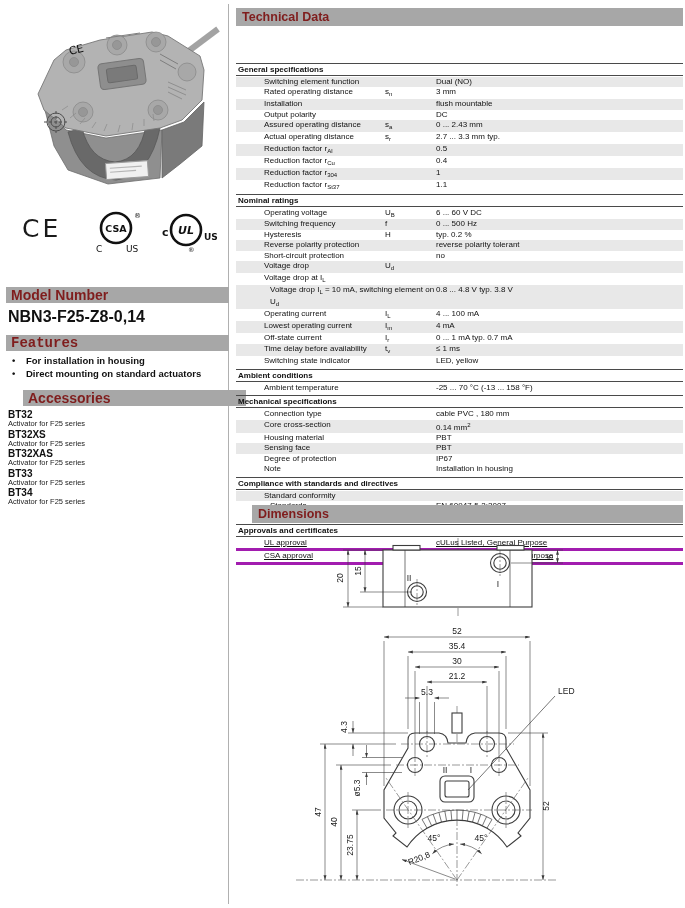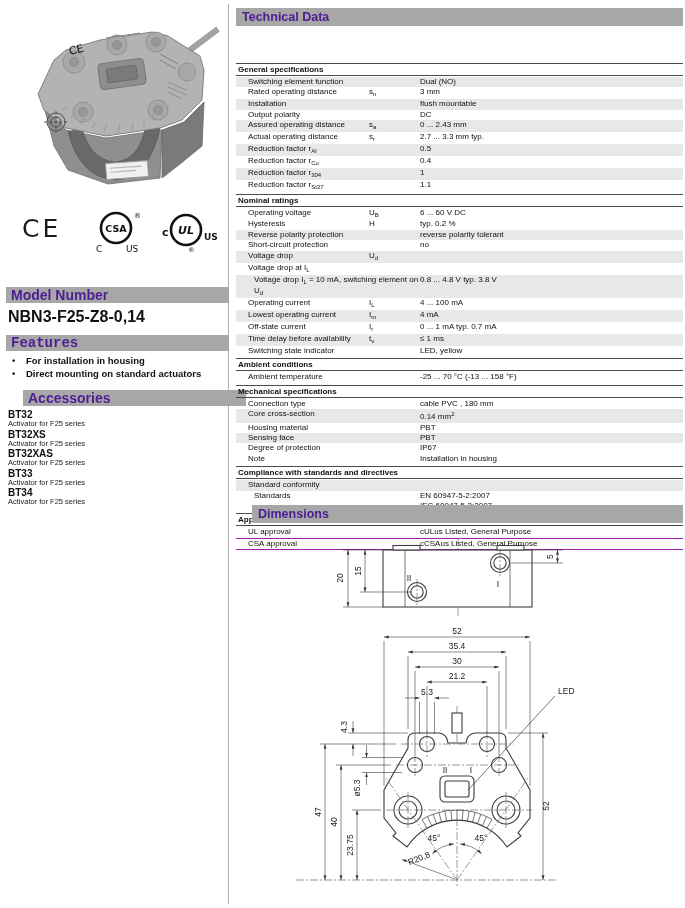--- a/index.html
+++ b/index.html
@@ -1,21 +1,21 @@
 <!DOCTYPE html>
 <html style="--bar: #a7a7a7; --stripe: #e8e8e8;"><head>
 <meta charset="utf-8">
 <style>
   html,body{margin:0;padding:0;}
   body{width:685px;height:908px;position:relative;background:#ffffff;
        font-family:"Liberation Sans",sans-serif;color:#111;overflow:hidden;}
   .col-divider{position:absolute;left:228px;top:4px;height:900px;width:1px;background:#b0b0b0;}
 
   
-  .bar{background:var(--bar,#a7a7a7);font-weight:bold;color:#4c1d95;}
+  .bar{background:var(--bar,#a7a7a7);font-weight:bold;color:#7f1d1d;}
   .bar.big{height:18px;line-height:18px;font-size:12.5px;padding-left:6px;}
   .bar.small{height:16px;line-height:16px;font-size:14px;padding-left:5px;}
 
   
   #left-col{position:absolute;left:0;top:0;width:228px;height:908px;}
   #product-photo{position:absolute;left:10px;top:12px;}
   #cert-row{position:absolute;left:0;top:206px;width:228px;height:50px;}
   #ce-mark{position:absolute;left:22px;top:8px;font-size:25px;letter-spacing:3px;color:#1a1a1a;}
   #csa-mark{position:absolute;left:92px;top:0px;}
   #ul-mark{position:absolute;left:154px;top:0px;}
@@ -31,23 +31,23 @@
   .acc-name{font-size:10px;font-weight:bold;line-height:10px;}
   .acc-desc{font-size:7.5px;line-height:8.5px;color:#222;}
 
   
   #right-col{position:absolute;left:236px;top:0;width:448px;height:908px;}
   #tech-bar{position:absolute;top:8px;left:0;right:1px;}
   #spec-table{position:absolute;top:29px;left:0;right:1px;margin-top:32px;}
   .thead{font-size:8px;font-weight:bold;line-height:11px;height:11px;
          border-top:1px solid #4a4a4a;border-bottom:1px solid #4a4a4a;
          padding-left:2px;margin:2px 0 1px 0;}
-  .trow{display:flex;align-items:flex-start;font-size:8px;line-height:10.4px;min-height:10.4px;}
+  .trow{display:flex;align-items:flex-start;font-size:8px;line-height:10.4px;min-height:10.4px;padding-left:16px;}
   .trow.shade{background:var(--stripe,#e8e8e8);}
-  .trow.hline{border-bottom:1px solid #a21caf;}
+  .trow.hline{border-bottom:3px solid #a21caf;text-decoration:underline;}
   .tl{padding-left:12px;width:121px;}
   .tl.ind{padding-left:18px;width:166px;}
   .ts{width:51px;}
   .ts.zero{width:0;}
   .tv{flex:1;}
   sub{font-size:6px;vertical-align:-1.5px;}
   sup{font-size:6px;vertical-align:3px;}
   #dims-bar{position:absolute;top:505px;left:16px;right:1px;}
   #dims-svg{position:absolute;top:528px;left:0;}
 
@@ -238,20 +238,25 @@
         <span class="tl">Reduction factor r<sub>St37</sub></span>
         <span class="ts"></span>
         <span class="tv">1.1</span>
       </div>
       <div class="thead">Nominal ratings</div>
       <div class="trow">
         <span class="tl">Operating voltage</span>
         <span class="ts">U<sub>B</sub></span>
         <span class="tv">6 ... 60 V DC</span>
       </div>
+      <div class="trow shade">
+        <span class="tl">Switching frequency</span>
+        <span class="ts">f</span>
+        <span class="tv">0 ... 500 Hz</span>
+      </div>
       <div class="trow">
         <span class="tl">Hysteresis</span>
         <span class="ts">H</span>
         <span class="tv">typ. 0.2  %</span>
       </div>
       <div class="trow shade">
         <span class="tl">Reverse polarity protection</span>
         <span class="ts"></span>
         <span class="tv">reverse polarity tolerant</span>
       </div>

